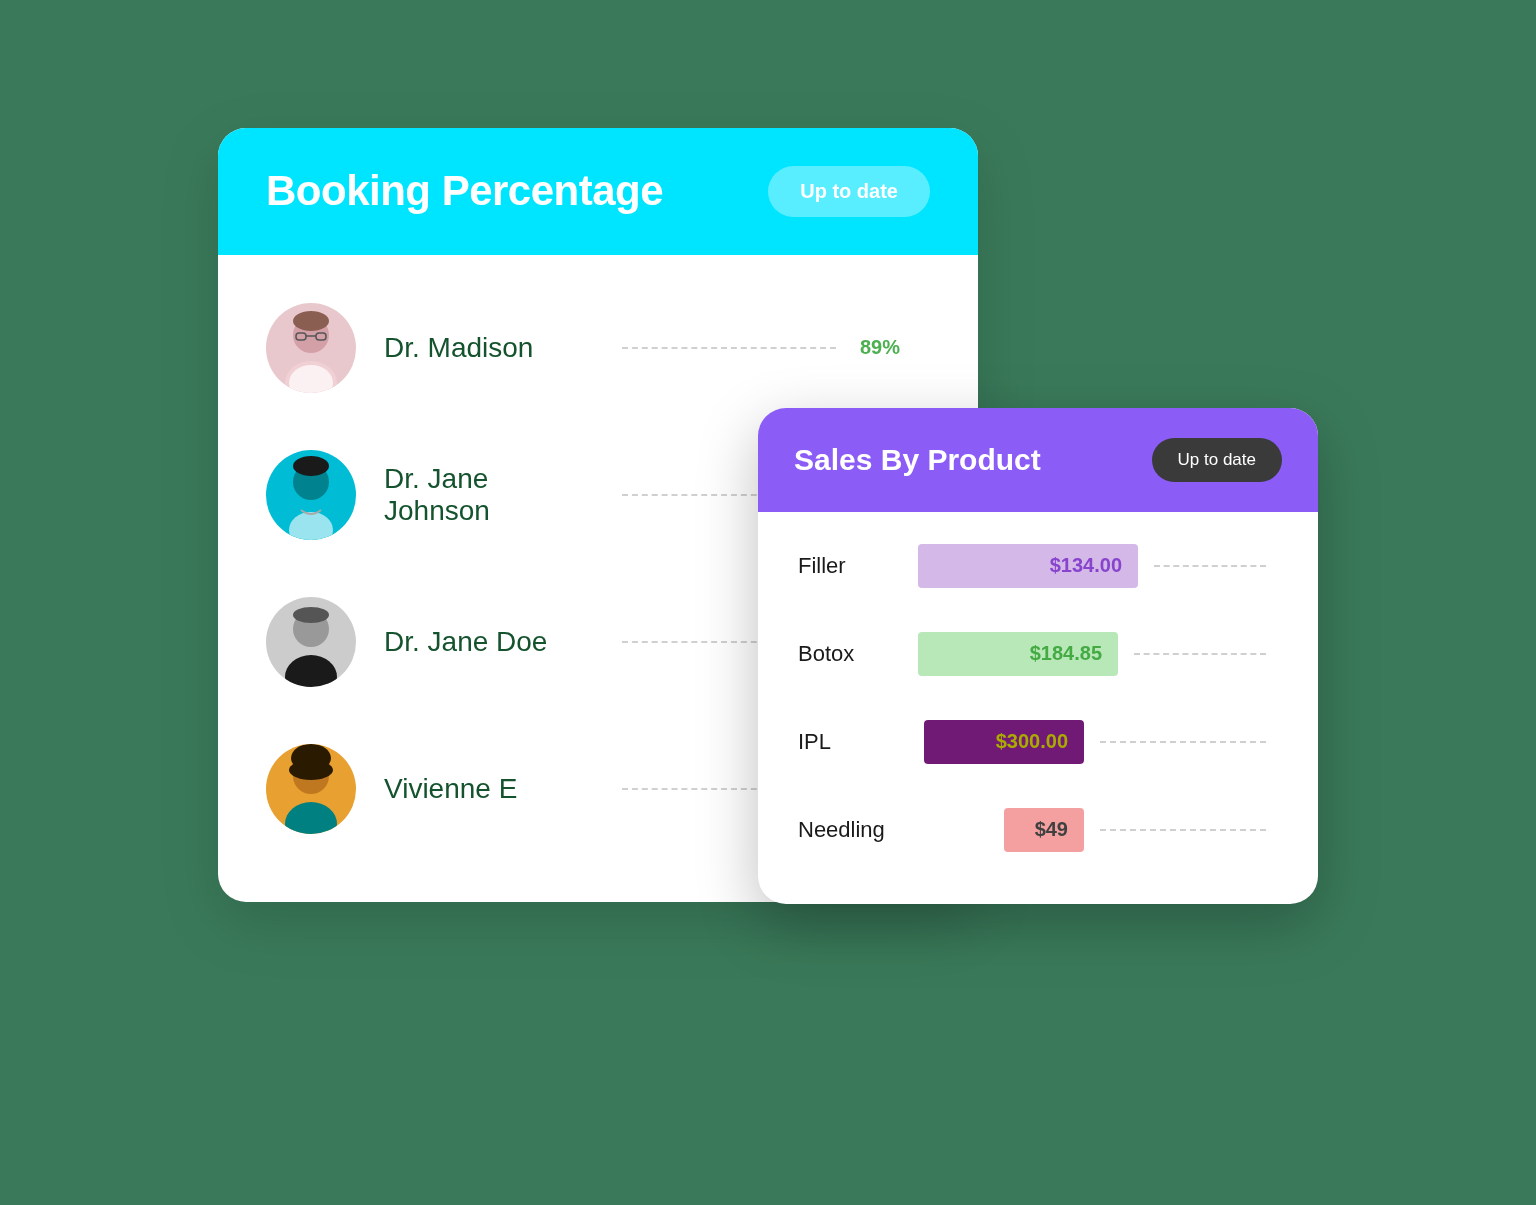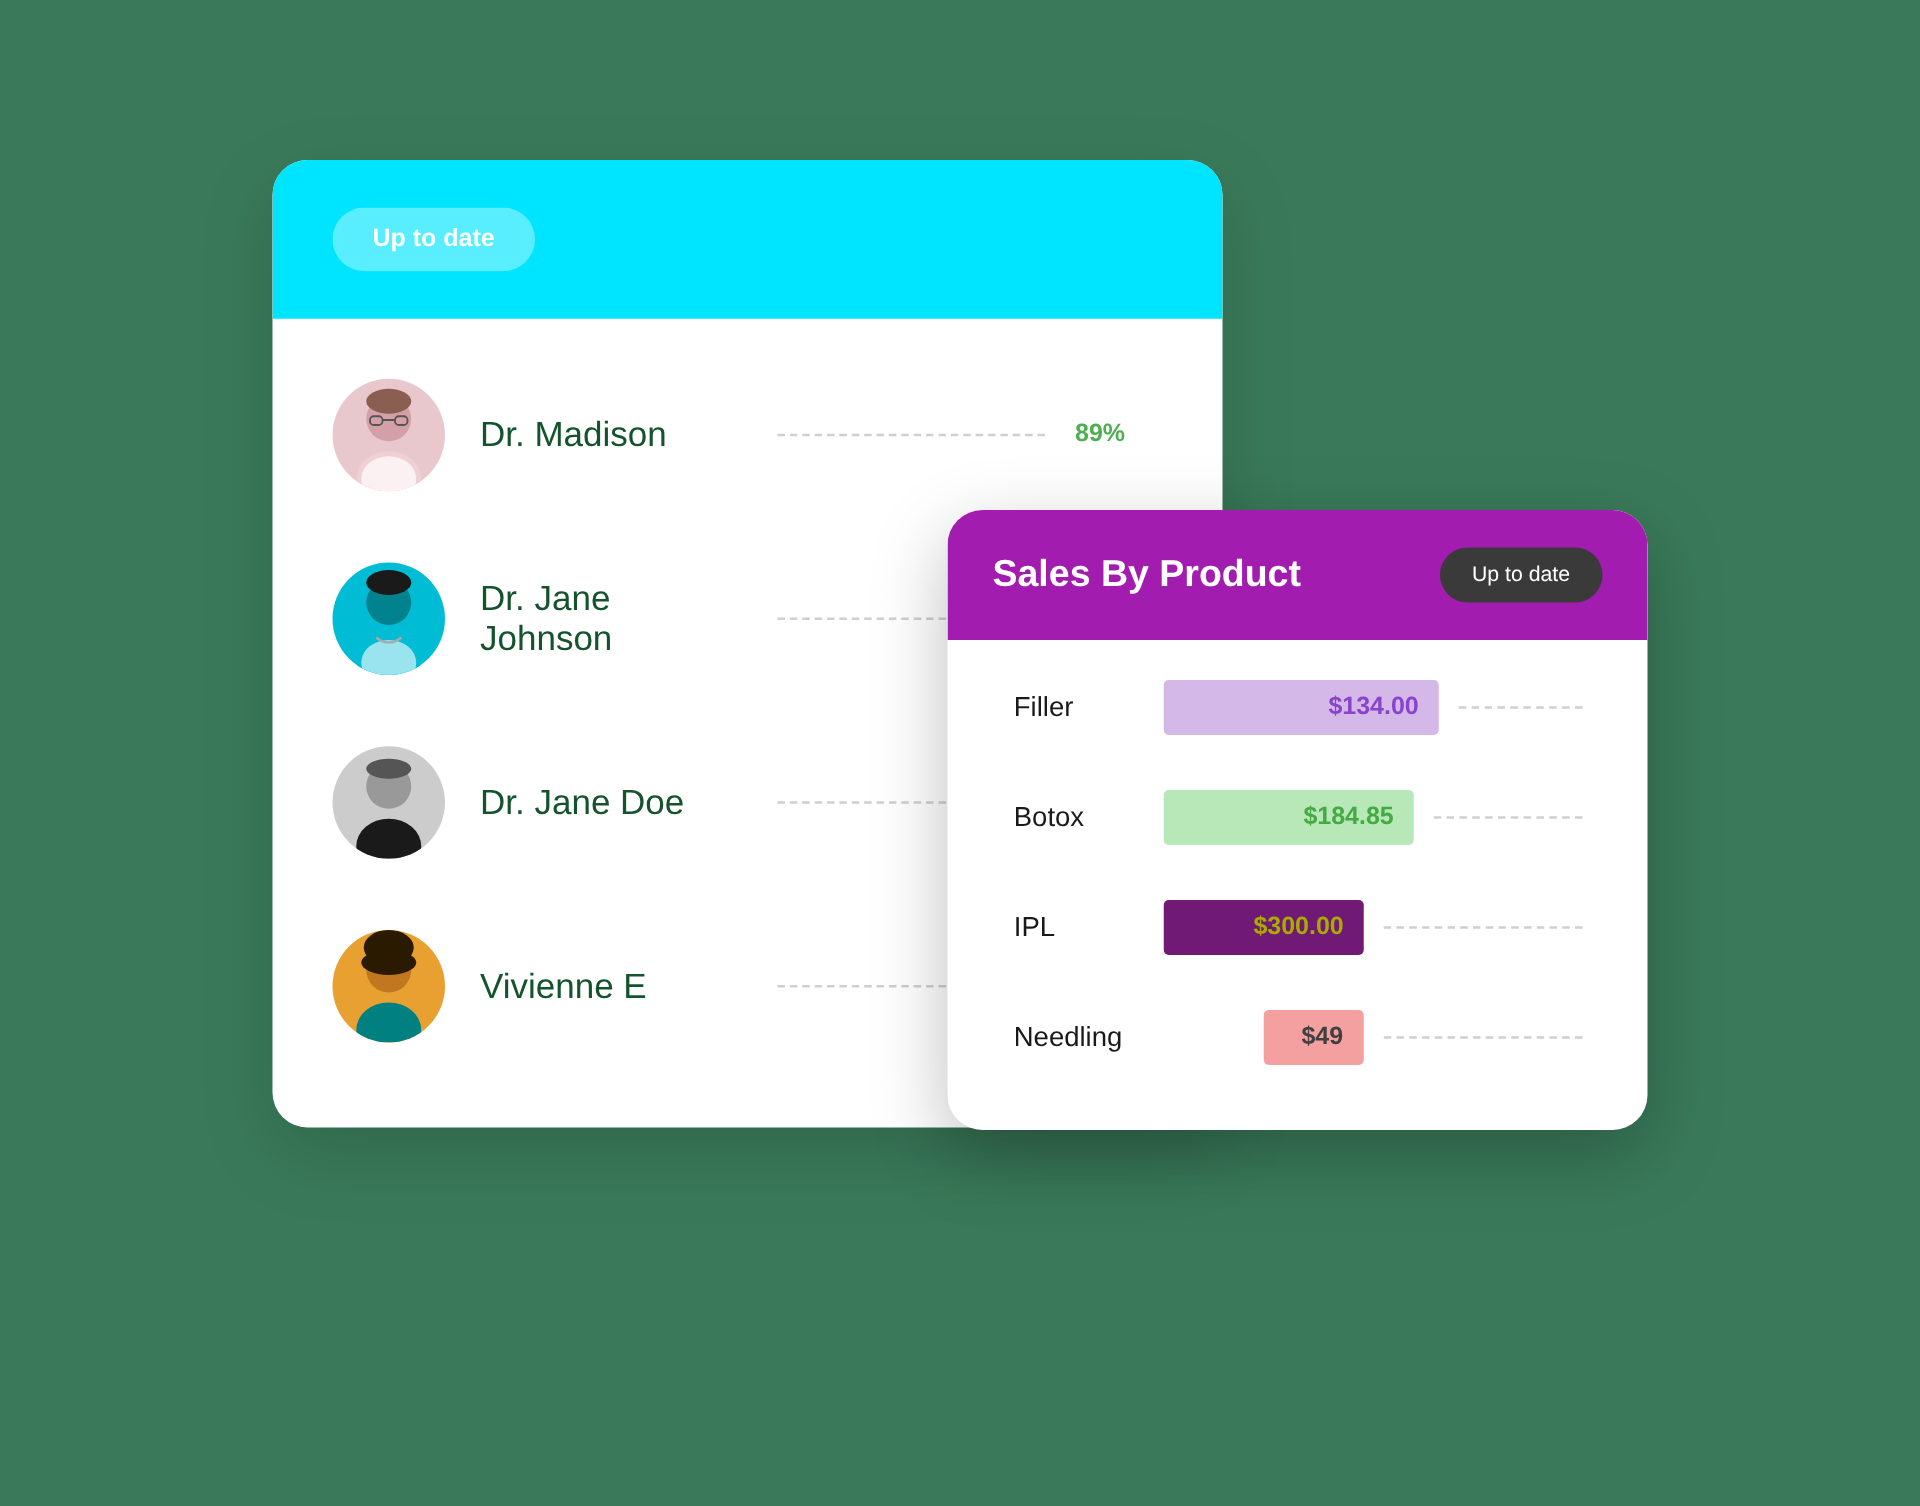--- a/index.html
+++ b/index.html
@@ -112,21 +112,21 @@
       top: 280px;
       right: 0;
       width: 560px;
       background: #ffffff;
       border-radius: 28px;
       overflow: hidden;
       box-shadow: 0 20px 60px rgba(0,0,0,0.25);
     }
 
     .sales-header {
-      background: #a21caf;
+      background: #8b5cf6;
       padding: 30px 36px;
       display: flex;
       align-items: center;
       justify-content: space-between;
     }
 
     .sales-title {
       color: #ffffff;
       font-size: 30px;
       font-weight: 600;
@@ -137,21 +137,21 @@
       color: #ffffff;
       border: none;
       border-radius: 50px;
       padding: 12px 26px;
       font-size: 17px;
       font-weight: 500;
       cursor: pointer;
     }
 
     .sales-body {
-      padding: 10px 0 30px 17px;
+      padding: 10px 0 30px 4px;
     }
 
     .product-row {
       display: flex;
       align-items: center;
       padding: 22px 36px;
     }
 
     .product-name {
       font-size: 22px;
@@ -214,20 +214,21 @@
     
     .avatar-vivienne-bg { background: #e8a030; }
   </style>
 </head>
 <body>
 
 <div class="scene">
 
   <div class="booking-card">
     <div class="booking-header">
+      <h2 class="booking-title">Booking Percentage</h2>
       <button class="up-to-date-btn-cyan">Up to date</button>
     </div>
 
     <div class="booking-body">
 
       <div class="doctor-row">
         <div class="figure avatar-madison-bg">
           <svg viewBox="0 0 90 90" xmlns="http://www.w3.org/2000/svg">
             <circle cx="45" cy="32" r="18" fill="#d4a0a8"></circle>
             <ellipse cx="45" cy="80" rx="26" ry="22" fill="#f0d0d4"></ellipse>

